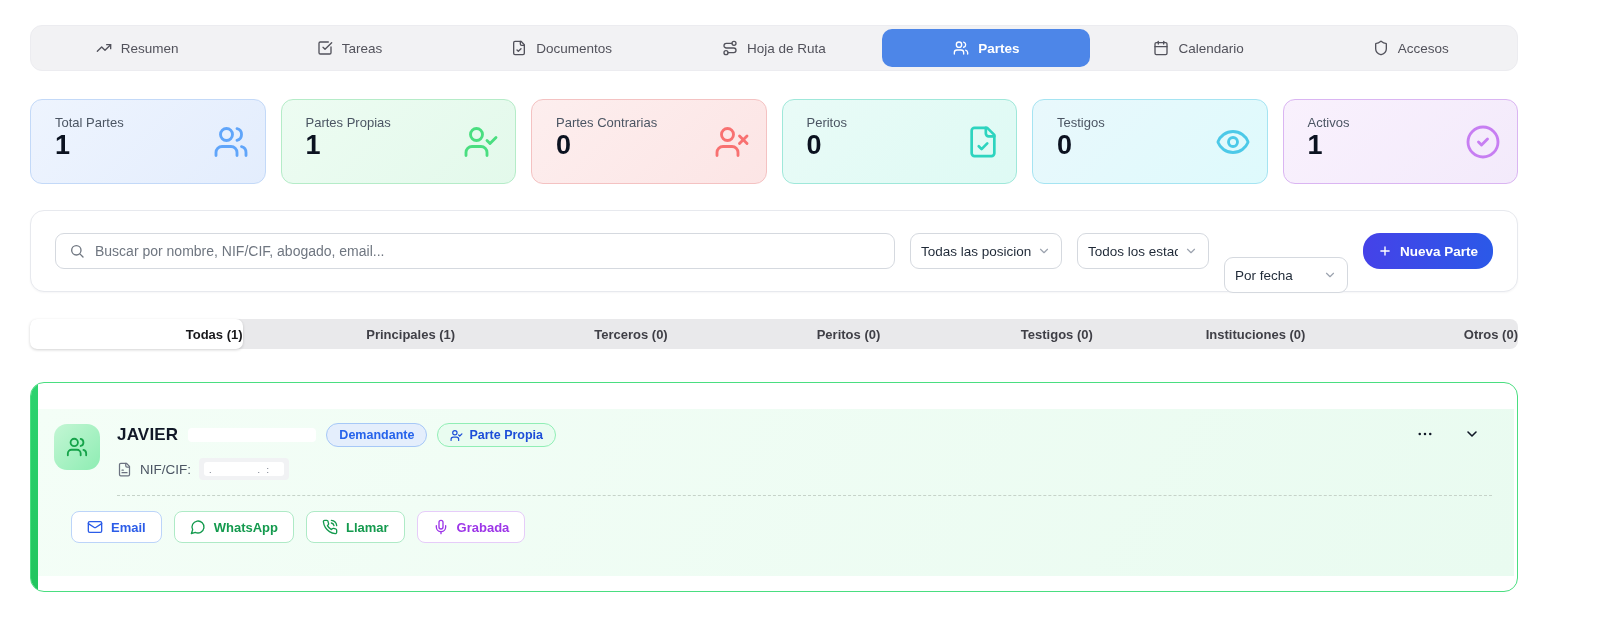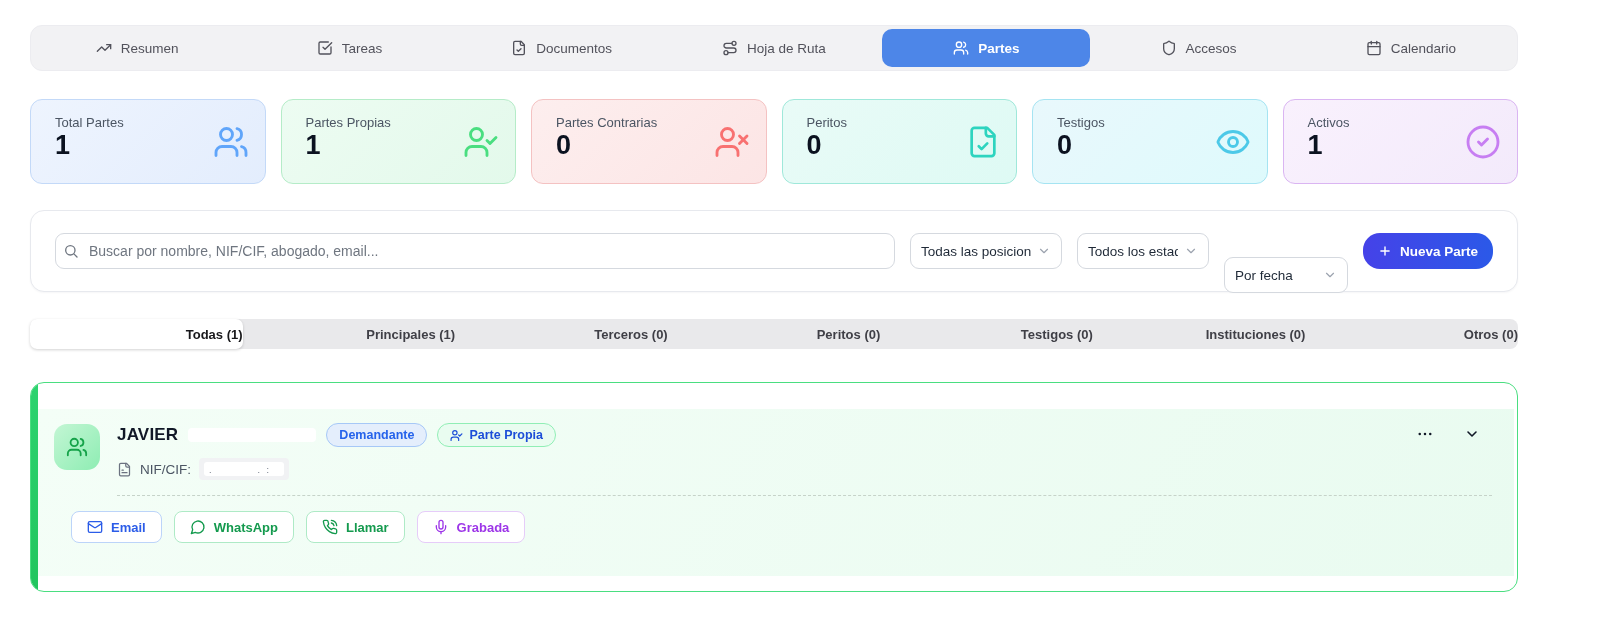--- a/index.html
+++ b/index.html
@@ -26,21 +26,21 @@
   .stat-red   { background:linear-gradient(135deg,#fdeeee,#fce5e5); border-color:#f4c2c2; color:#f87171; }
   .stat-teal  { background:linear-gradient(135deg,#e9fbf7,#defaf4); border-color:#9fe8da; color:#2dd4bf; }
   .stat-cyan  { background:linear-gradient(135deg,#e9f8fc,#defafc); border-color:#a5e4f2; color:#4cc9e8; }
   .stat-purple{ background:linear-gradient(135deg,#f9f1fd,#f3eafb); border-color:#dab5f2; color:#c77ef2; }
 
   
   .toolbar { margin-top:26px; height:82px; border:1px solid #e7e9ee; border-radius:14px;
     background:#fff; box-shadow:0 1px 2px rgba(16,24,40,.04); display:flex; align-items:center;
     padding:0 24px; gap:15px; }
   .searchbox { flex:1; height:36px; border:1px solid #d5d9df; border-radius:9px; display:flex;
-    align-items:center; gap:10px; padding:0 7px; color:#6f7680; }
+    align-items:center; gap:10px; padding:0 13px; color:#6f7680; }
   .searchbox input { border:none; outline:none; flex:1; font-size:14px; color:#111827;
     font-family:inherit; background:transparent; }
   .searchbox input::placeholder { color:#6f7680; }
   .dd { height:36px; border:1px solid #d5d9df; border-radius:9px; background:#fff; display:flex;
     align-items:center; justify-content:space-between; gap:6px; padding:0 10px; font-size:13.5px;
     color:#1f2937; cursor:pointer; }
   .dd .dd-label { white-space:nowrap; overflow:hidden; }
   .dd-1 { width:152px; } .dd-2 { width:132px; } .dd-3 { width:124px;margin-top:48px; }
   .btn-new { width:130px; height:36px; border:none; border-radius:17px; cursor:pointer;
     background:linear-gradient(90deg,#4542e8,#2b59e8); color:#fff; font-weight:700; font-size:13.5px;
@@ -140,35 +140,35 @@
             <circle cx="9" cy="7" r="4"></circle>
             <path d="M22 21v-2a4 4 0 0 0-3-3.87"></path>
             <path d="M16 3.13a4 4 0 0 1 0 7.75"></path>
           </svg>
         </span>
       <span>Partes</span>
     </div>
     <div class="tab">
       <span>
           <svg width="16" height="16" viewBox="0 0 24 24" fill="none" stroke="currentColor" stroke-width="2" stroke-linecap="round" stroke-linejoin="round">
-            <path d="M20 13c0 5-3.5 7.5-7.66 8.95a1 1 0 0 1-.67-.01C7.5 20.5 4 18 4 13V6a1 1 0 0 1 1-1c2 0 4.5-1.2 6.24-2.72a1 1 0 0 1 1.52 0C14.5 3.8 17 5 19 5a1 1 0 0 1 1 1z"></path>
-          </svg>
-        </span>
-      <span>Accesos</span>
-    </div>
-    <div class="tab">
-      <span>
-          <svg width="16" height="16" viewBox="0 0 24 24" fill="none" stroke="currentColor" stroke-width="2" stroke-linecap="round" stroke-linejoin="round">
             <path d="M8 2v4"></path>
             <path d="M16 2v4"></path>
             <rect x="3" y="4" width="18" height="18" rx="2"></rect>
             <path d="M3 10h18"></path>
           </svg>
         </span>
       <span>Calendario</span>
+    </div>
+    <div class="tab">
+      <span>
+          <svg width="16" height="16" viewBox="0 0 24 24" fill="none" stroke="currentColor" stroke-width="2" stroke-linecap="round" stroke-linejoin="round">
+            <path d="M20 13c0 5-3.5 7.5-7.66 8.95a1 1 0 0 1-.67-.01C7.5 20.5 4 18 4 13V6a1 1 0 0 1 1-1c2 0 4.5-1.2 6.24-2.72a1 1 0 0 1 1.52 0C14.5 3.8 17 5 19 5a1 1 0 0 1 1 1z"></path>
+          </svg>
+        </span>
+      <span>Accesos</span>
     </div>
   </nav>
 
   <section class="stats">
     <div class="stat stat-blue">
       <div class="slabel">Total Partes</div>
       <div class="svalue">1</div>
       <span class="sicon">
           <svg width="36" height="36" viewBox="0 0 24 24" fill="none" stroke="currentColor" stroke-width="1.9" stroke-linecap="round" stroke-linejoin="round">
             <path d="M16 21v-2a4 4 0 0 0-4-4H6a4 4 0 0 0-4 4v2"></path>

